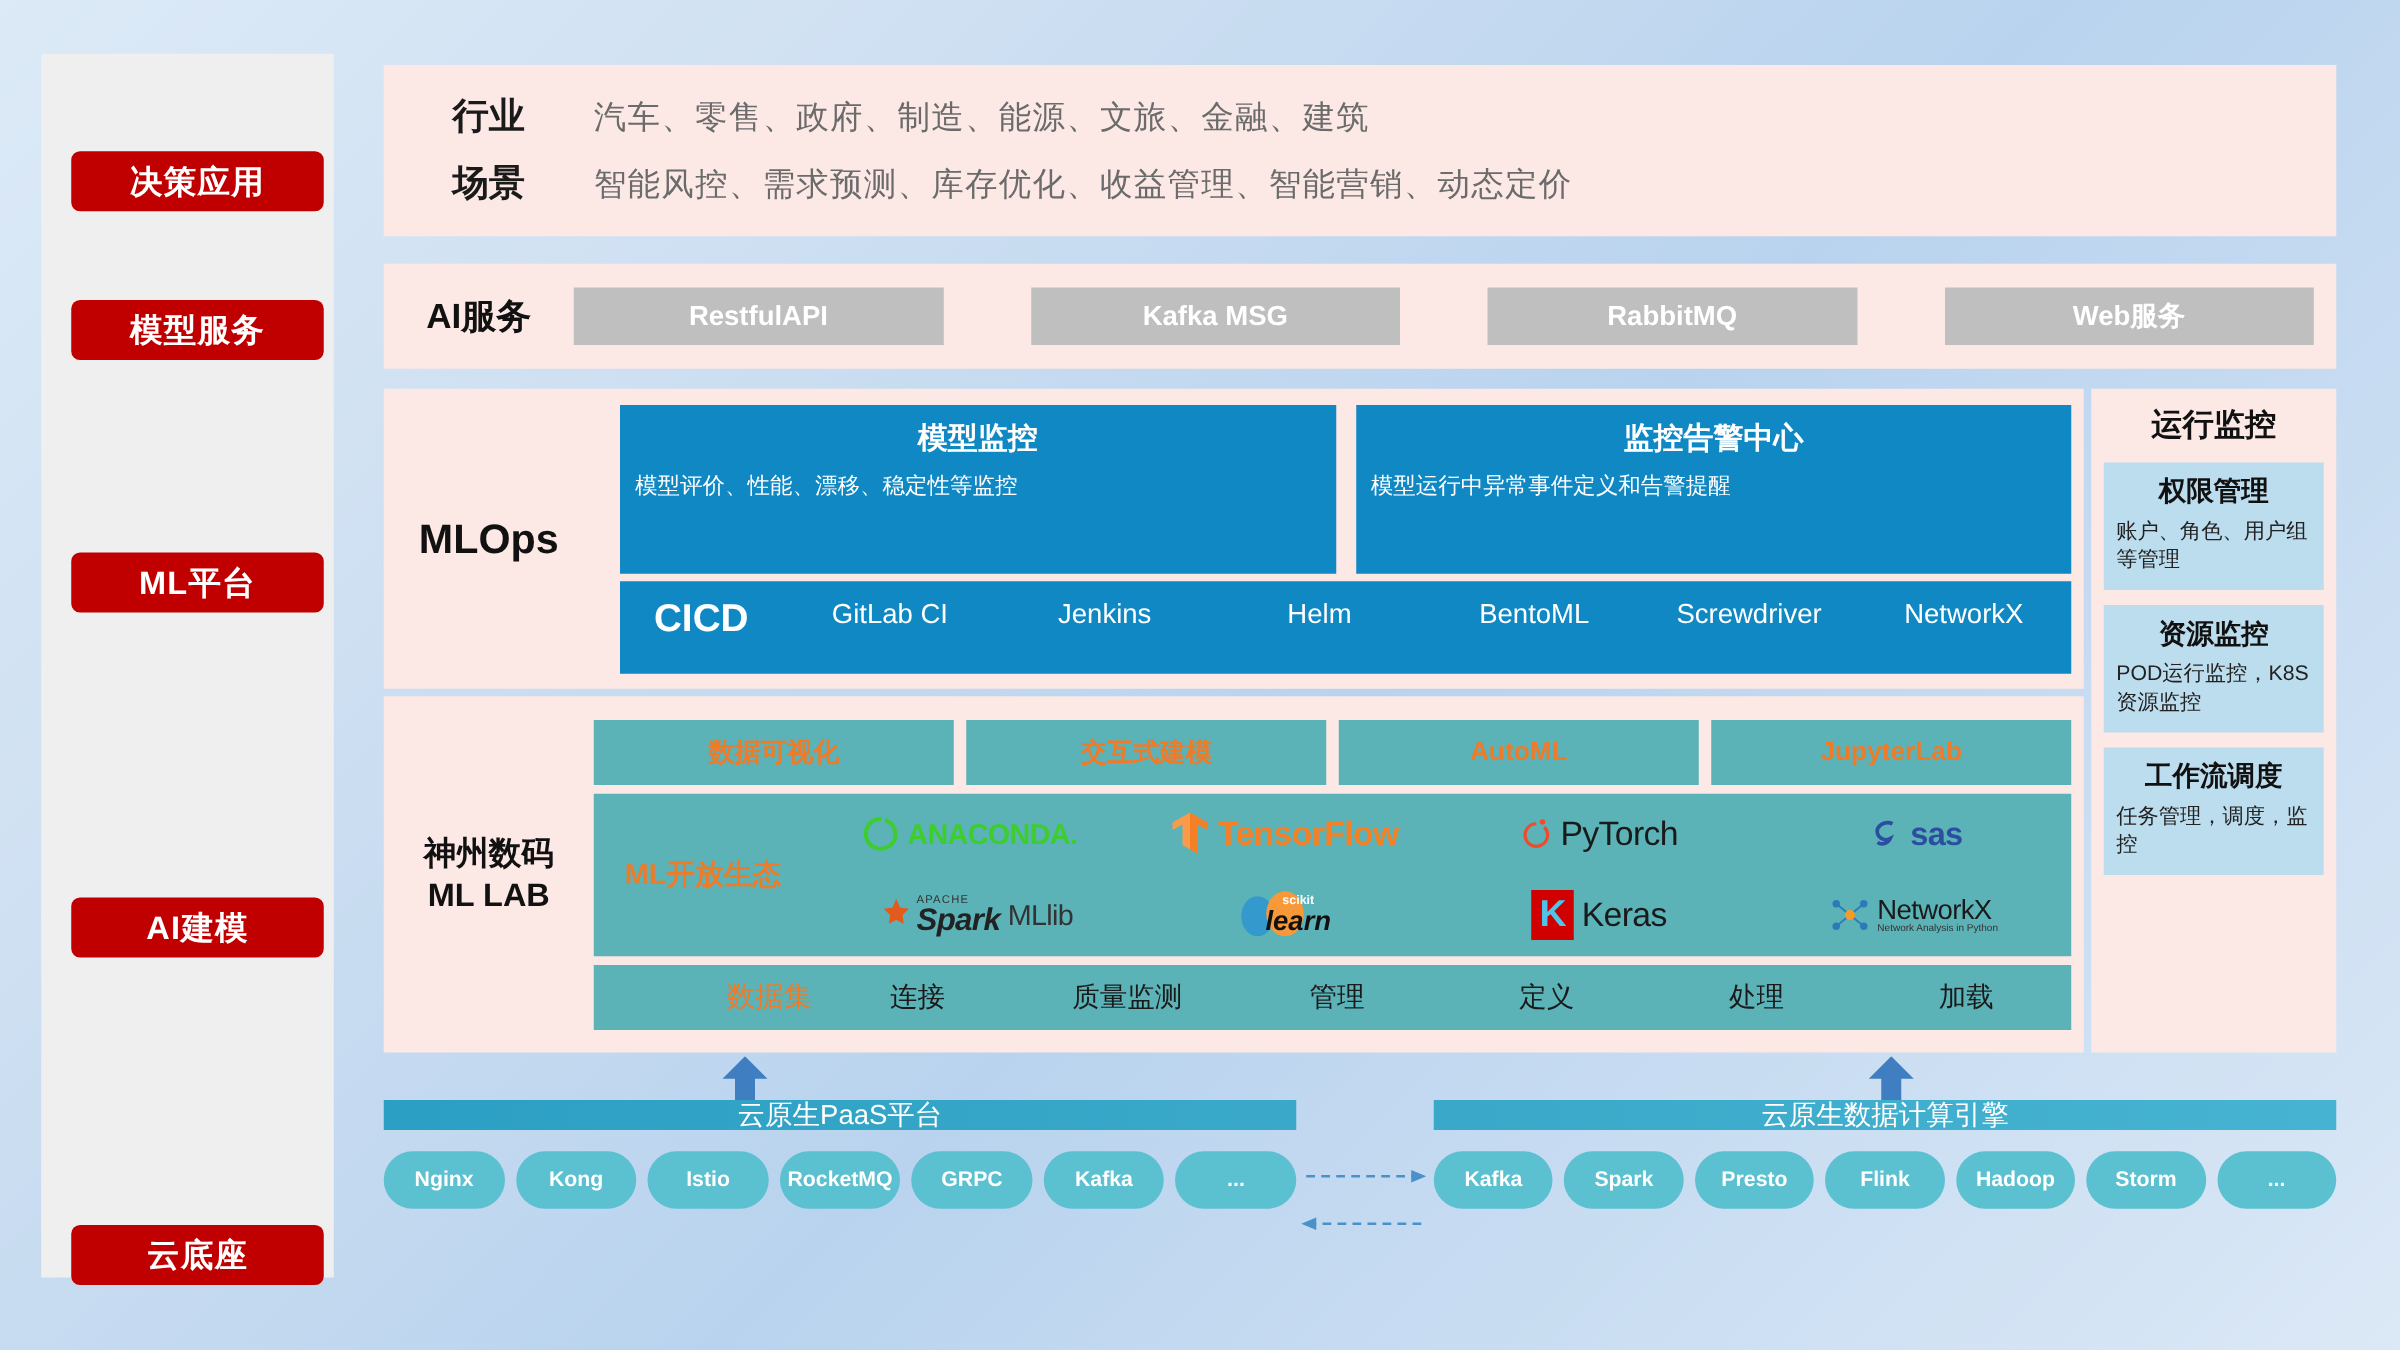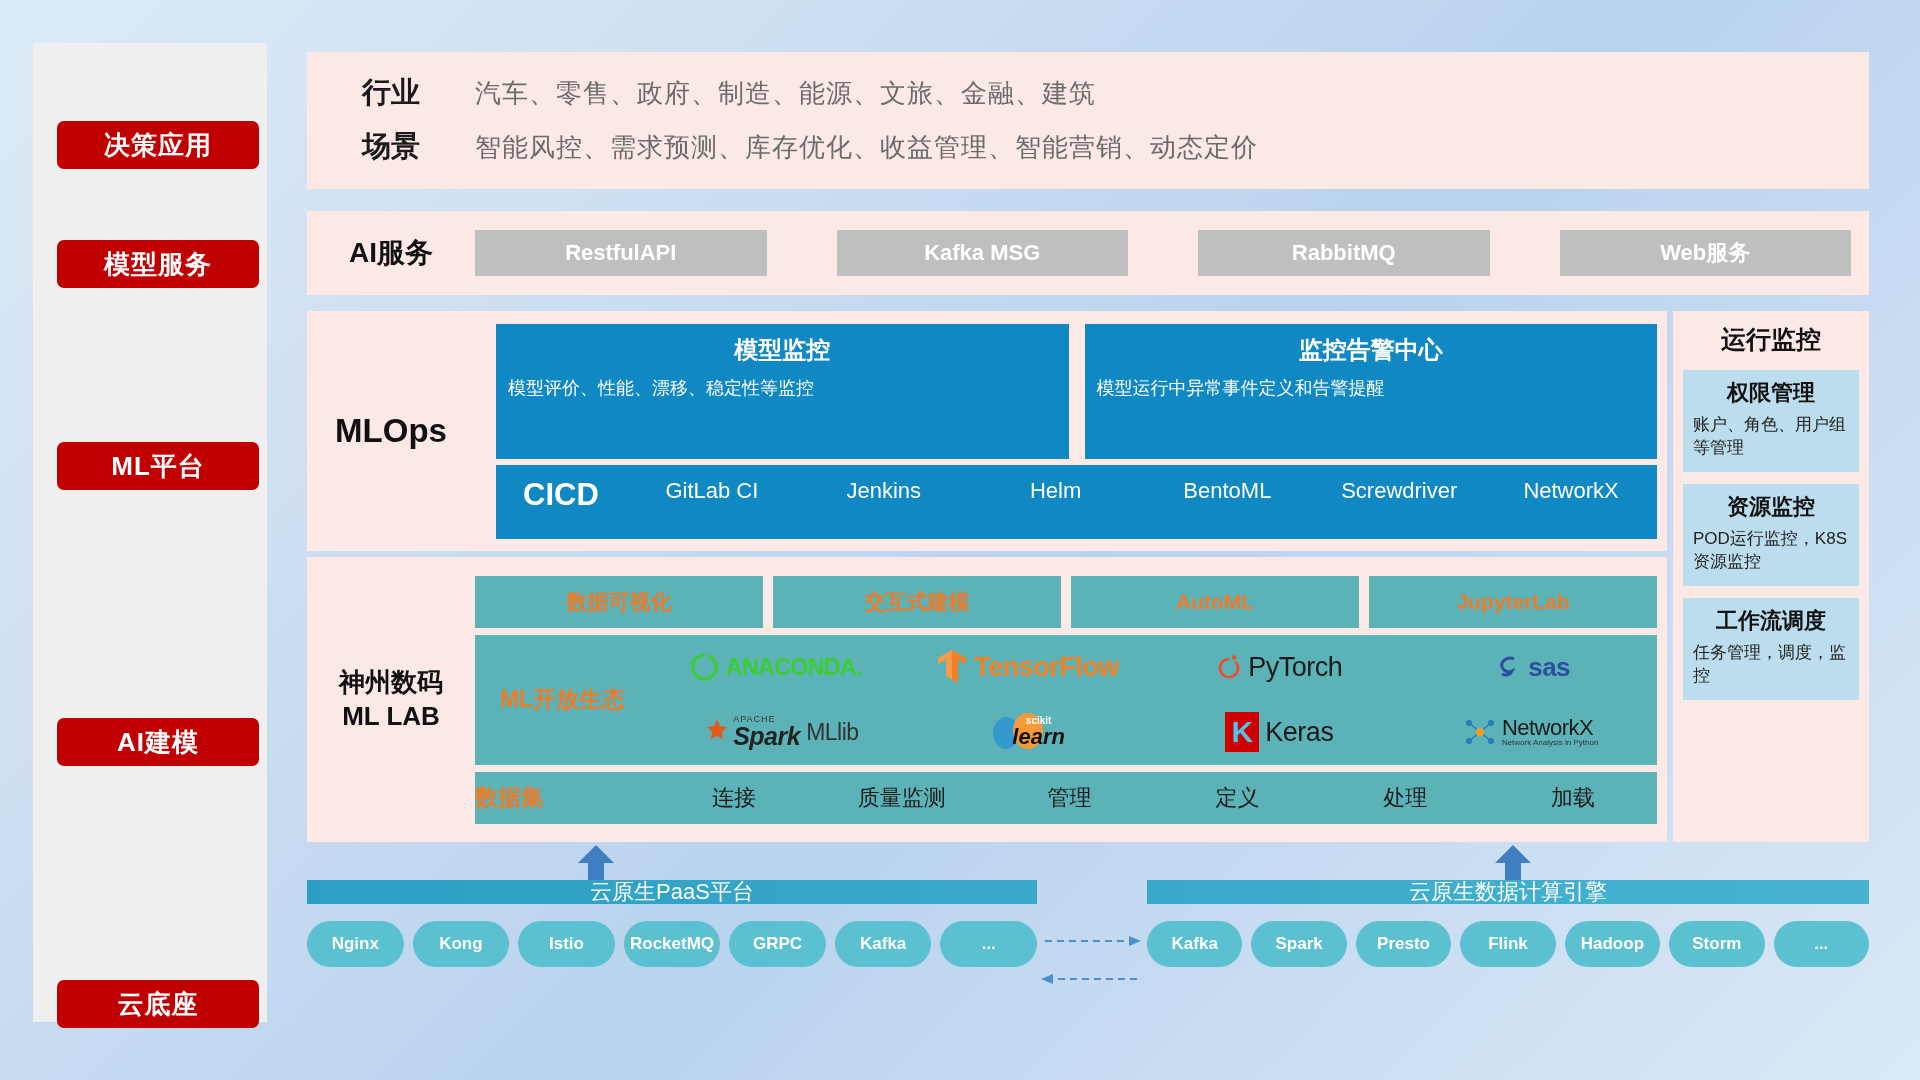--- a/index.html
+++ b/index.html
@@ -73,21 +73,21 @@
 
   
   #band-aisvc {
     position: absolute;
     left: 6px; top: 211px;
     width: 1562px; height: 84px;
     background: #fce9e6;
     display: flex; align-items: center;
   }
   .aisvc-label {
-    width: 168px; text-align: center;
+    width: 152px; text-align: center;
     font-size: 28px; font-weight: bold; color: #111;
   }
   .aisvc-items { flex: 1; display: flex; gap: 70px; padding-right: 18px; }
   .aisvc-chip {
     flex: 1;
     height: 46px;
     background: #bfbfbf;
     color: #fff;
     font-size: 22px;
     font-weight: bold;
@@ -180,22 +180,22 @@
   }
   .logo { display: flex; align-items: center; gap: 6px; }
   .logo-txt { font-size: 27px; letter-spacing: -0.5px; }
 
   .ds-strip {
     background: #5bb3b8;
     height: 52px;
     display: flex; align-items: center;
   }
   .ds-label {
-    width: 175px; text-align: left;
-    font-size: 23px; font-weight: bold; color: #ef7b28;
+    width: 175px; text-align: right;
+    font-size: 23px; font-weight: normal; color: #ef7b28;
   }
   .ds-items { flex: 1; display: flex; }
   .ds-item { flex: 1; text-align: center; font-size: 22px; color: #1a1a1a; }
 
   
   #right-col {
     position: absolute;
     left: 1372px; top: 311px;
     width: 196px; height: 531px;
     background: #fce9e6;

